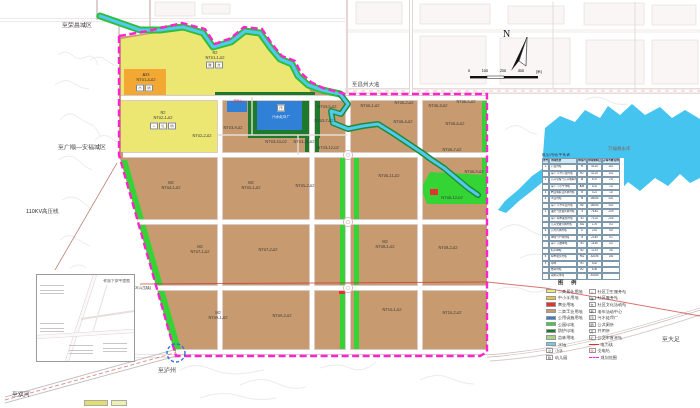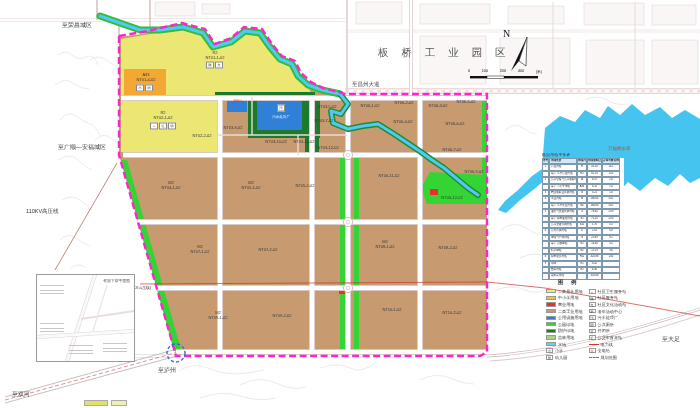--- a/index.html
+++ b/index.html
@@ -225,21 +225,20 @@
     </g>
 
     <g>
       <rect x="470" y="76" width="17" height="2.4" fill="#111"></rect>
       <rect x="487" y="76" width="17" height="2.4" fill="#fff" stroke="#111" stroke-width="0.5"></rect>
       <rect x="504" y="76" width="34" height="2.4" fill="#111"></rect>
     </g>
   </svg>
 
   <div class="lbl" style="left:62px;top:21px;font-size:6px;">至荣昌城区</div>
-  <div class="lbl" style="left:378px;top:46px;font-size:10.5px;color:#555;letter-spacing:5px;">板 桥 工 业 园 区</div>
   <div class="lbl" style="left:352px;top:81px;font-size:5.5px;">至昌州大道</div>
   <div class="lbl" style="left:58px;top:143px;font-size:6px;">至广顺—安福城区</div>
   <div class="lbl" style="left:26px;top:208px;font-size:5.5px;">110KV高压线</div>
   <div class="lbl" style="left:126px;top:285px;font-size:3.8px;">(110KV高压线)</div>
   <div class="lbl" style="left:158px;top:366px;font-size:6px;">至泸州</div>
   <div class="lbl" style="left:12px;top:390px;font-size:6px;">至双河</div>
   <div class="lbl" style="left:662px;top:335px;font-size:6px;">至大足</div>
   <div class="lbl" style="left:608px;top:146px;font-size:4.5px;color:#8a5a4a;">万福桥水库</div>
   <div class="northN">N</div>
 

